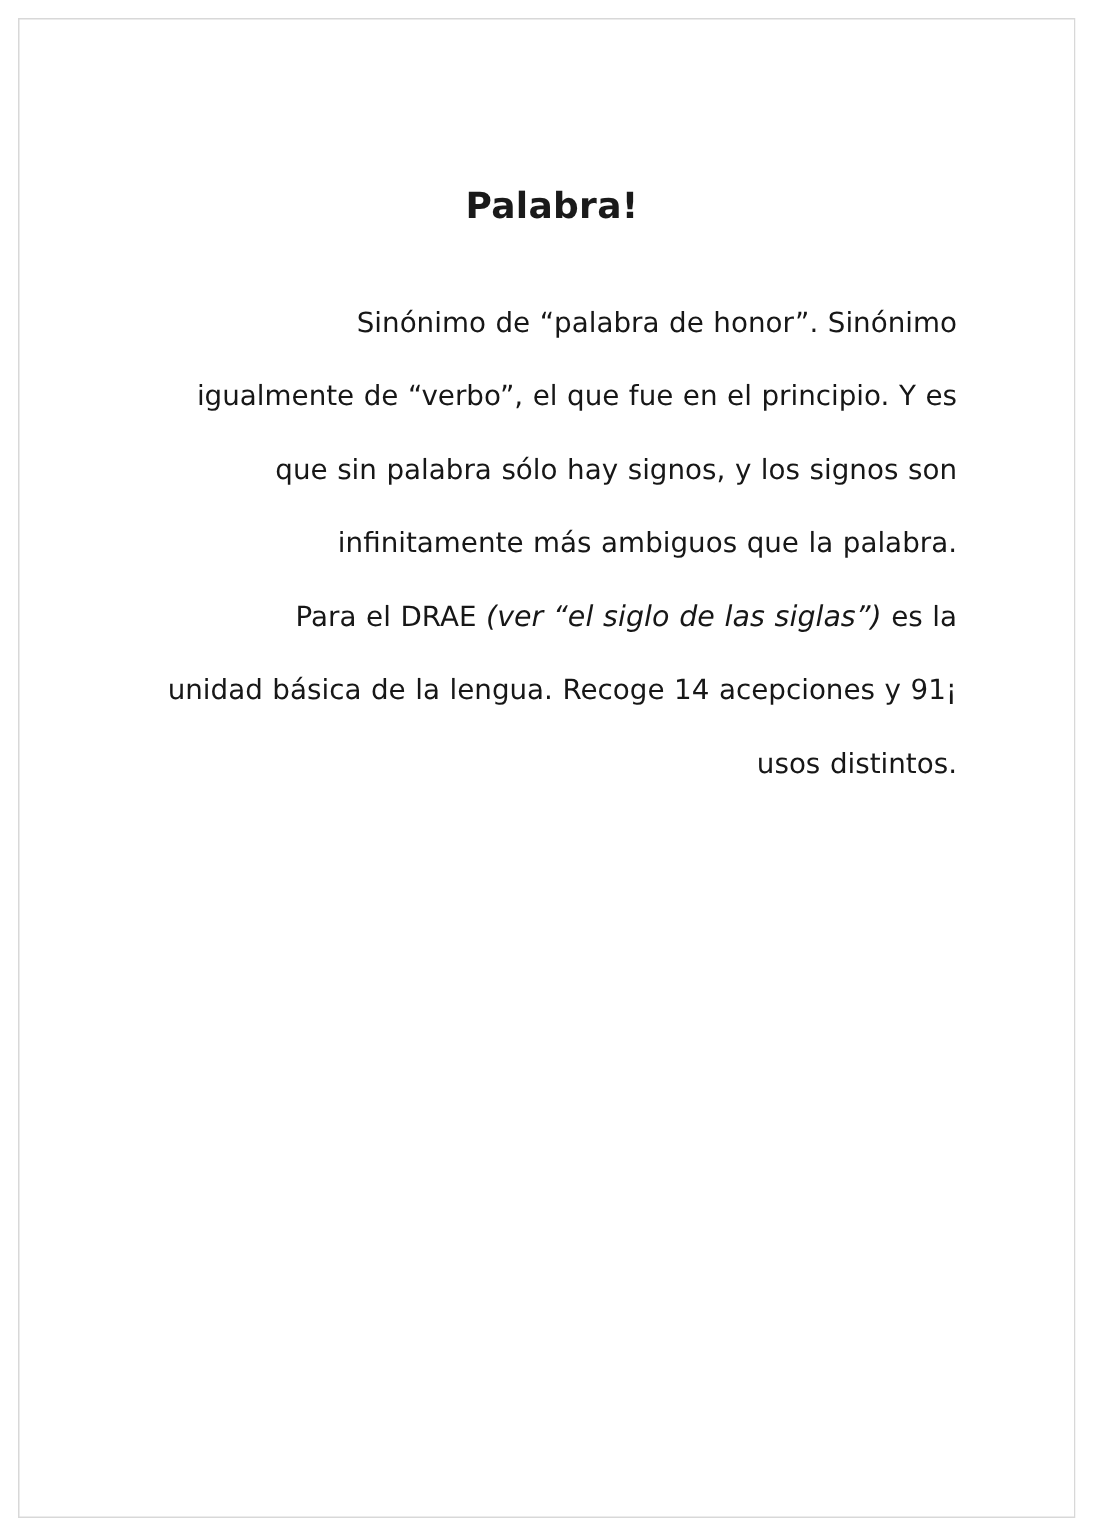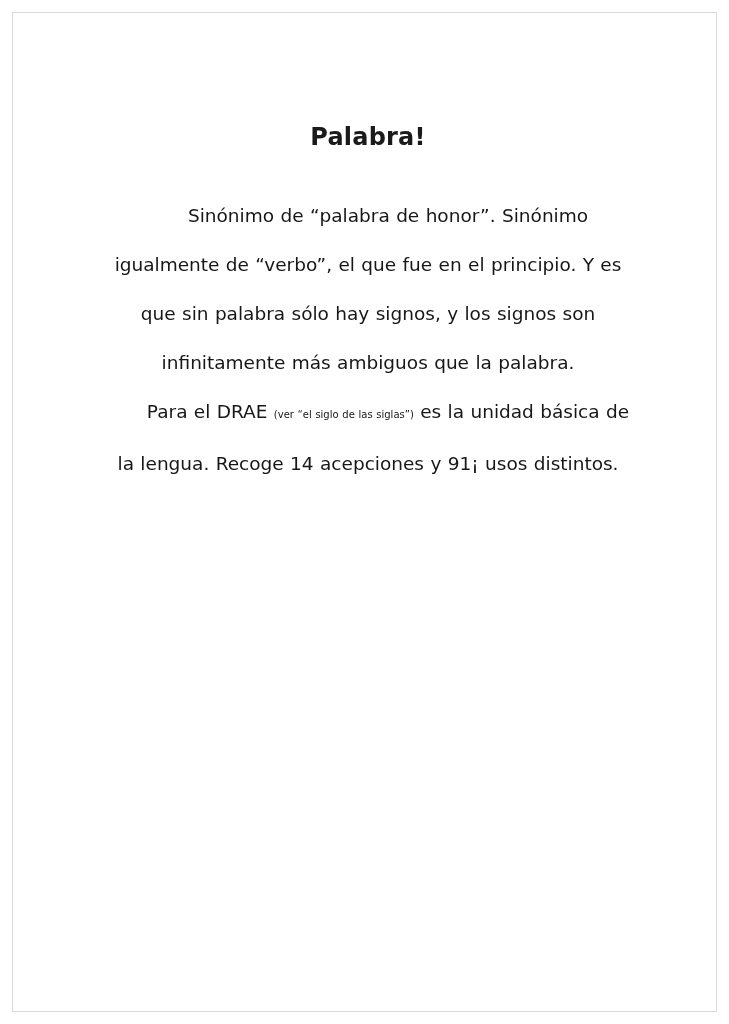--- a/index.html
+++ b/index.html
@@ -52,25 +52,26 @@
     color: #1a1a1a;
     margin: 0 0 40px 0;
     letter-spacing: 0.2px;
   }
   .para {
     font-size: 18.5px;
     line-height: 49px;
     color: #171717;
     margin: 0;
     text-indent: 40px;
-    text-align: center;
+    text-align: right;
     word-spacing: 0.5px;
   }
   .small-note {
-    font-size: 10px;
+    font-size: 19px;
+    font-style: italic;
   }
 </style>
 </head>
 <body>
 
 <div id="page">
   <div class="page-sheet">
     <div class="content">
 
       <h1 class="doc-title">Palabra!</h1>

